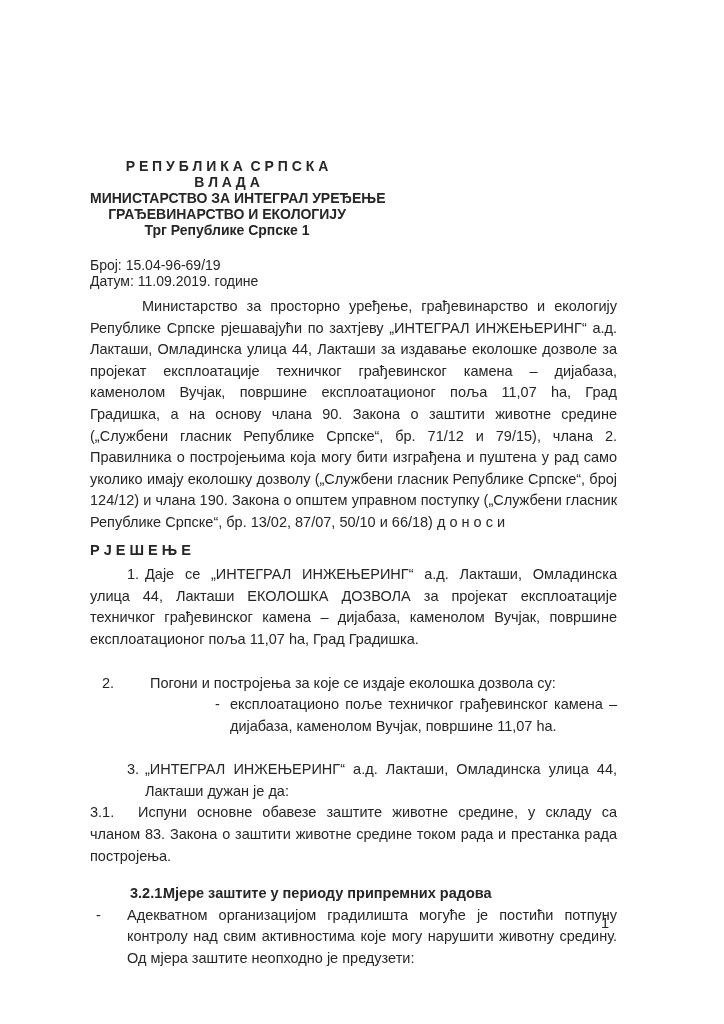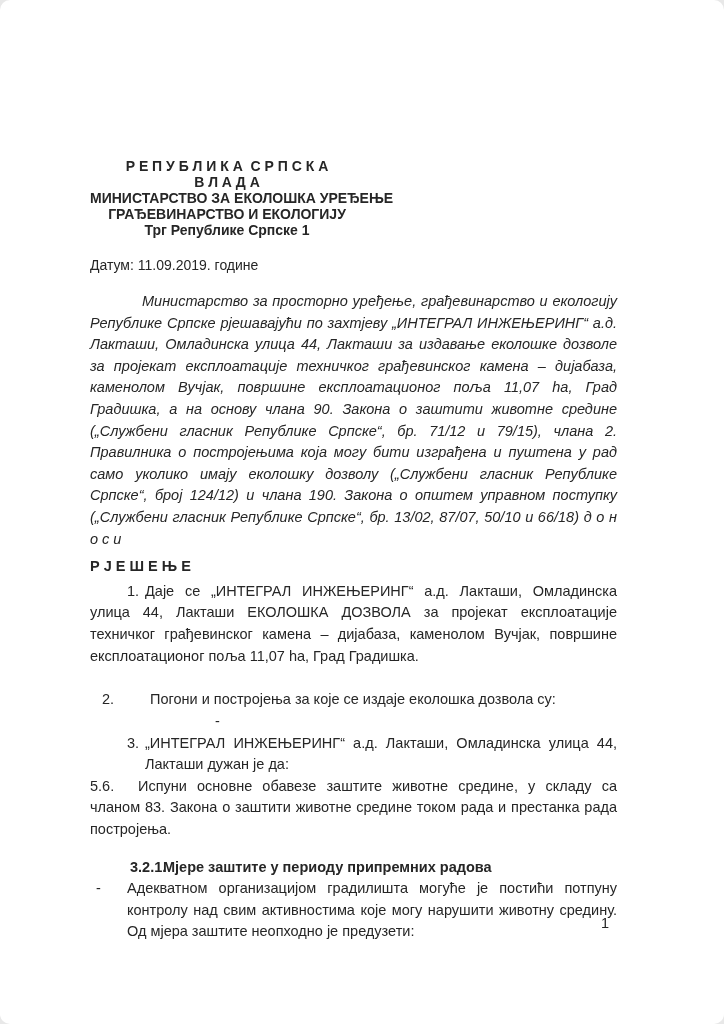--- a/index.html
+++ b/index.html
@@ -9,40 +9,39 @@
     height: 1024px;
     margin: 0 auto;
     background: #ffffff;
     box-sizing: border-box;
     padding: 158px 107px 0 90px;
     font-family: "Liberation Sans", sans-serif;
     font-size: 14.5px;
     line-height: 21.6px;
     color: #262626;
     overflow: hidden;
-    border-radius: 10px;
   }
   
   .header-block {
     width: 274px;
     text-align: center;
     font-weight: bold;
     font-size: 14px;
     line-height: 16px;
   }
   .header-line { white-space: pre; }
   
   .meta-block {
     margin-top: 19px;
     font-size: 14px;
     line-height: 16px;
   }
   
   .para { text-align: justify; margin: 0; }
-  .intro-para { margin-top: 18px; text-indent: 52px; font-style: italic; }
+  .intro-para { margin-top: 7px; text-indent: 52px; }
   .decision-title {
     margin-top: 6px;
     text-align: left;
     font-weight: bold;
     white-space: pre;
     line-height: 21.6px;
   }
   .item1 { margin-top: 3px; text-indent: 37px; }
   .num-18 { display: inline-block; width: 18px; text-indent: 0; }
   .num-48 { display: inline-block; width: 48px; text-indent: 0; }
@@ -71,46 +70,48 @@
   }
 </style>
 </head>
 <body>
 
 <div class="page">
 
   <div class="header-block">
     <div class="header-line">Р Е П У Б Л И К А  С Р П С К А</div>
     <div class="header-line">В Л А Д А</div>
-    <div class="header-line">МИНИСТАРСТВО ЗА ЕКОЛОШКА УРЕЂЕЊЕ</div>
+    <div class="header-line">МИНИСТАРСТВО ЗА ИНТЕГРАЛ УРЕЂЕЊЕ</div>
     <div class="header-line">ГРАЂЕВИНАРСТВО И ЕКОЛОГИЈУ</div>
     <div class="header-line">Трг Републике Српске 1</div>
   </div>
 
   <div class="meta-block">
+    <div>Број: 15.04-96-69/19</div>
     <div>Датум: 11.09.2019. године</div>
   </div>
 
   <p class="para intro-para">Министарство за просторно уређење, грађевинарство и екологију Републике Српске рјешавајући по захтјеву „ИНТЕГРАЛ ИНЖЕЊЕРИНГ“ а.д. Лакташи, Омладинска улица 44, Лакташи за издавање еколошке дозволе за пројекат експлоатације техничког грађевинског камена – дијабаза, каменолом Вучјак, површине експлоатационог поља 11,07 ha, Град Градишка, а на основу члана 90. Закона о заштити животне средине („Службени гласник Републике Српске“, бр. 71/12 и 79/15), члана 2. Правилника о постројењима која могу бити изграђена и пуштена у рад само уколико имају еколошку дозволу („Службени гласник Републике Српске“, број 124/12) и члана 190. Закона о општем управном поступку („Службени гласник Републике Српске“, бр. 13/02, 87/07, 50/10 и 66/18) д о н о с и</p>
 
   <div class="decision-title">Р Ј Е Ш Е Њ Е</div>
 
   <p class="para item1"><span class="num-18">1.</span><span>Даје се „ИНТЕГРАЛ ИНЖЕЊЕРИНГ“ а.д. Лакташи, Омладинска улица 44, Лакташи ЕКОЛОШКА ДОЗВОЛА за пројекат експлоатације техничког грађевинског камена – дијабаза, каменолом Вучјак, површине експлоатационог поља 11,07 ha, Град Градишка.</span></p>
 
   <div class="item2">
     <span class="item2-num">2.</span>
     <div class="para">Погони и постројења за које се издаје еколошка дозвола су:</div>
     <div class="sub-bullet">
       <span class="dash">-</span>
+      <span>експлоатационо поље техничког грађевинског камена – дијабаза, каменолом Вучјак, површине 11,07 ha.</span>
     </div>
   </div>
 
   <p class="para item3"><span class="num-18">3.</span><span>„ИНТЕГРАЛ ИНЖЕЊЕРИНГ“ а.д. Лакташи, Омладинска улица 44, Лакташи дужан је да:</span></p>
 
-  <p class="para item31"><span class="num-48">5.6.</span><span>Испуни основне обавезе заштите животне средине, у складу са чланом 83. Закона о заштити животне средине током рада и престанка рада постројења.</span></p>
+  <p class="para item31"><span class="num-48">3.1.</span><span>Испуни основне обавезе заштите животне средине, у складу са чланом 83. Закона о заштити животне средине током рада и престанка рада постројења.</span></p>
 
 
   <p class="para heading321"><span class="num-33">3.2.1.</span><span>Мјере заштите у периоду припремних радова</span></p>
 
   <div class="bullet-l">
     <span class="dash">-</span>
     <span>Адекватном организацијом градилишта могуће је постићи потпуну контролу над свим активностима које могу нарушити животну средину. Од мјера заштите неопходно је предузети:</span>
   </div>
 
   <div class="page-number">1</div>

